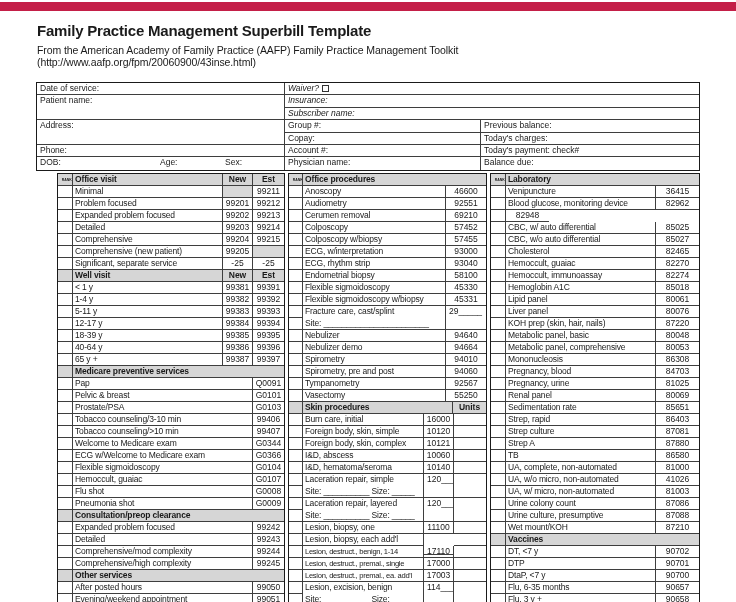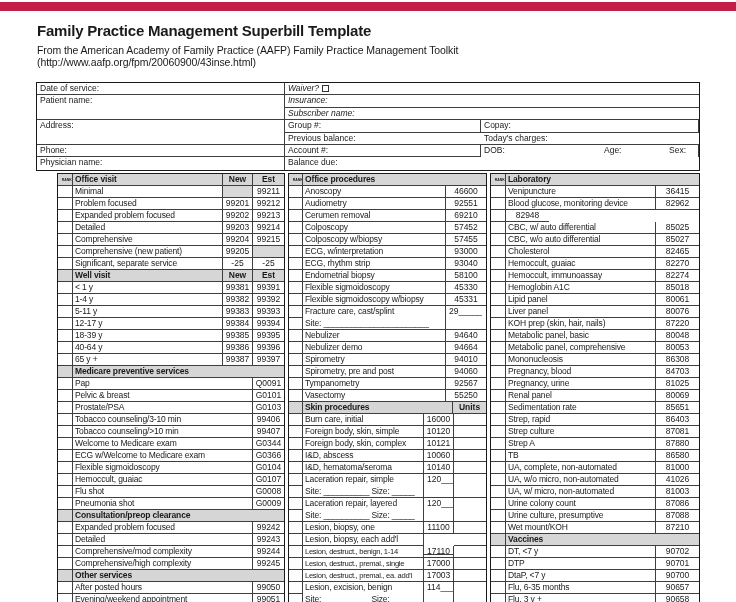--- a/index.html
+++ b/index.html
@@ -67,26 +67,27 @@
 <div class="pbox">
   <div class="pcell">Date of service:</div>
   <div class="pcell cs2 noR"><span>Waiver?</span><span class="chk"></span></div>
 
   <div class="pcell rs2">Patient name:</div>
   <div class="pcell cs2 noR">Insurance:</div>
   <div class="pcell cs2 noR">Subscriber name:</div>
 
   <div class="pcell rs2">Address:</div>
   <div class="pcell">Group #:</div>
+  <div class="pcell noR">Previous balance:</div>
   <div class="pcell">Copay:</div>
-  <div class="pcell noR">Previous balance:</div>
   <div class="pcell noR">Today's charges:</div>
 
   <div class="pcell">Phone:</div>
   <div class="pcell">Account #:</div>
+  <div class="pcell noR">Today's payment: check#</div>
 
   <div class="pcell noB">
     <span>DOB:</span>
     <span class="age">Age:</span>
     <span class="sex">Sex:</span>
   </div>
   <div class="pcell noB">Physician name:</div>
   <div class="pcell noR noB">Balance due:</div>
 </div>
 

